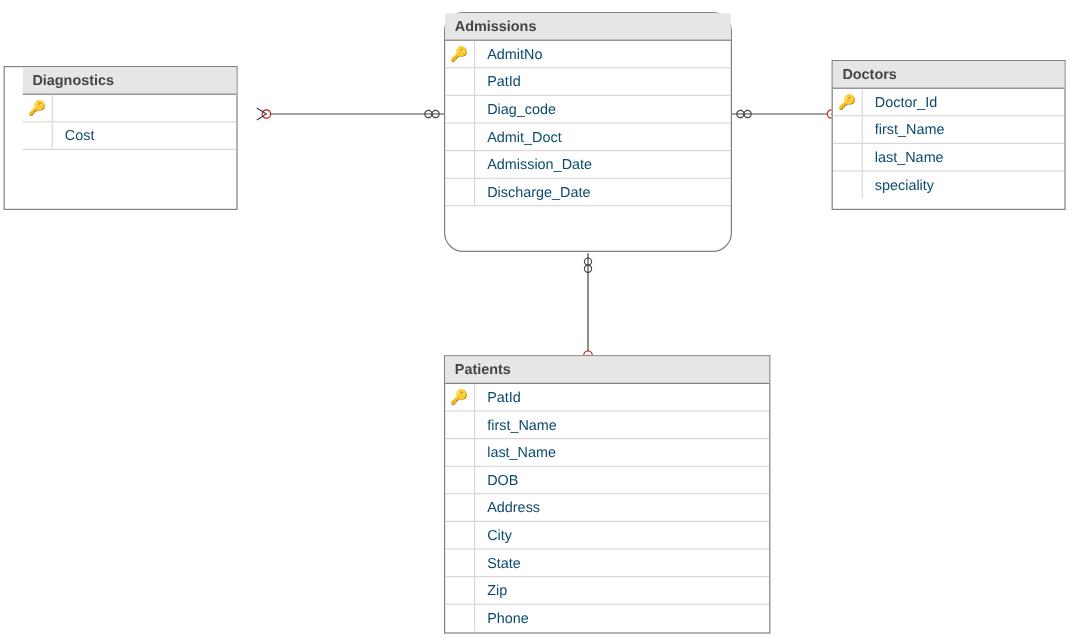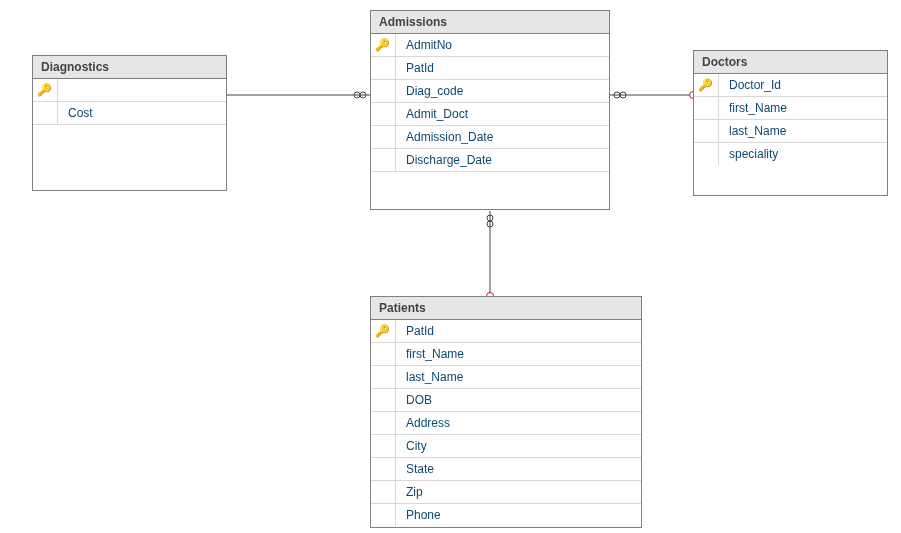--- a/index.html
+++ b/index.html
@@ -100,37 +100,37 @@
   <g transform="translate(490,221)">
     <circle class="rel-end-stroke" cx="0" cy="-3" r="3"></circle>
     <circle class="rel-end-stroke" cx="0" cy="3" r="3"></circle>
   </g>
   <g transform="translate(490,296)">
     <circle class="rel-end-fill" r="3.5"></circle>
     <path class="rel-end-stroke" d="M-5,8 L0,0 L5,8"></path>
   </g>
 </svg>
 
-<div class="entity" style="left:32px; top:55px; width:195px; height:136px;">
+<div class="entity" style="left:3px; top:55px; width:195px; height:120px;padding-left:15px;">
   <div class="entity-header">Diagnostics</div>
   <div class="entity-body">
     <div class="entity-row">
       <div class="key-col">
           <span style="color:#b8860b;">🔑</span>
         </div>
     </div>
     <div class="entity-row">
       <div class="key-col"></div>
       <div class="name-col">Cost</div>
     </div>
   </div>
   <div class="entity-blank"></div>
 </div>
 
-<div class="entity" style="left:370px; top:10px; width:240px; height:200px;">
+<div class="entity" style="left:370px; top:10px; width:240px; height:200px;border-radius:16px;">
   <div class="entity-header">Admissions</div>
   <div class="entity-body">
     <div class="entity-row">
       <div class="key-col">
           <span style="color:#b8860b;">🔑</span>
         </div>
       <div class="name-col">AdmitNo</div>
     </div>
     <div class="entity-row">
       <div class="key-col"></div>
@@ -149,21 +149,21 @@
       <div class="name-col">Admission_Date</div>
     </div>
     <div class="entity-row">
       <div class="key-col"></div>
       <div class="name-col">Discharge_Date</div>
     </div>
   </div>
   <div class="entity-blank"></div>
 </div>
 
-<div class="entity" style="left:693px; top:50px; width:195px; height:146px;">
+<div class="entity" style="left:693px; top:50px; width:195px; height:125px;">
   <div class="entity-header">Doctors</div>
   <div class="entity-body">
     <div class="entity-row">
       <div class="key-col">
           <span style="color:#b8860b;">🔑</span>
         </div>
       <div class="name-col">Doctor_Id</div>
     </div>
     <div class="entity-row">
       <div class="key-col"></div>

